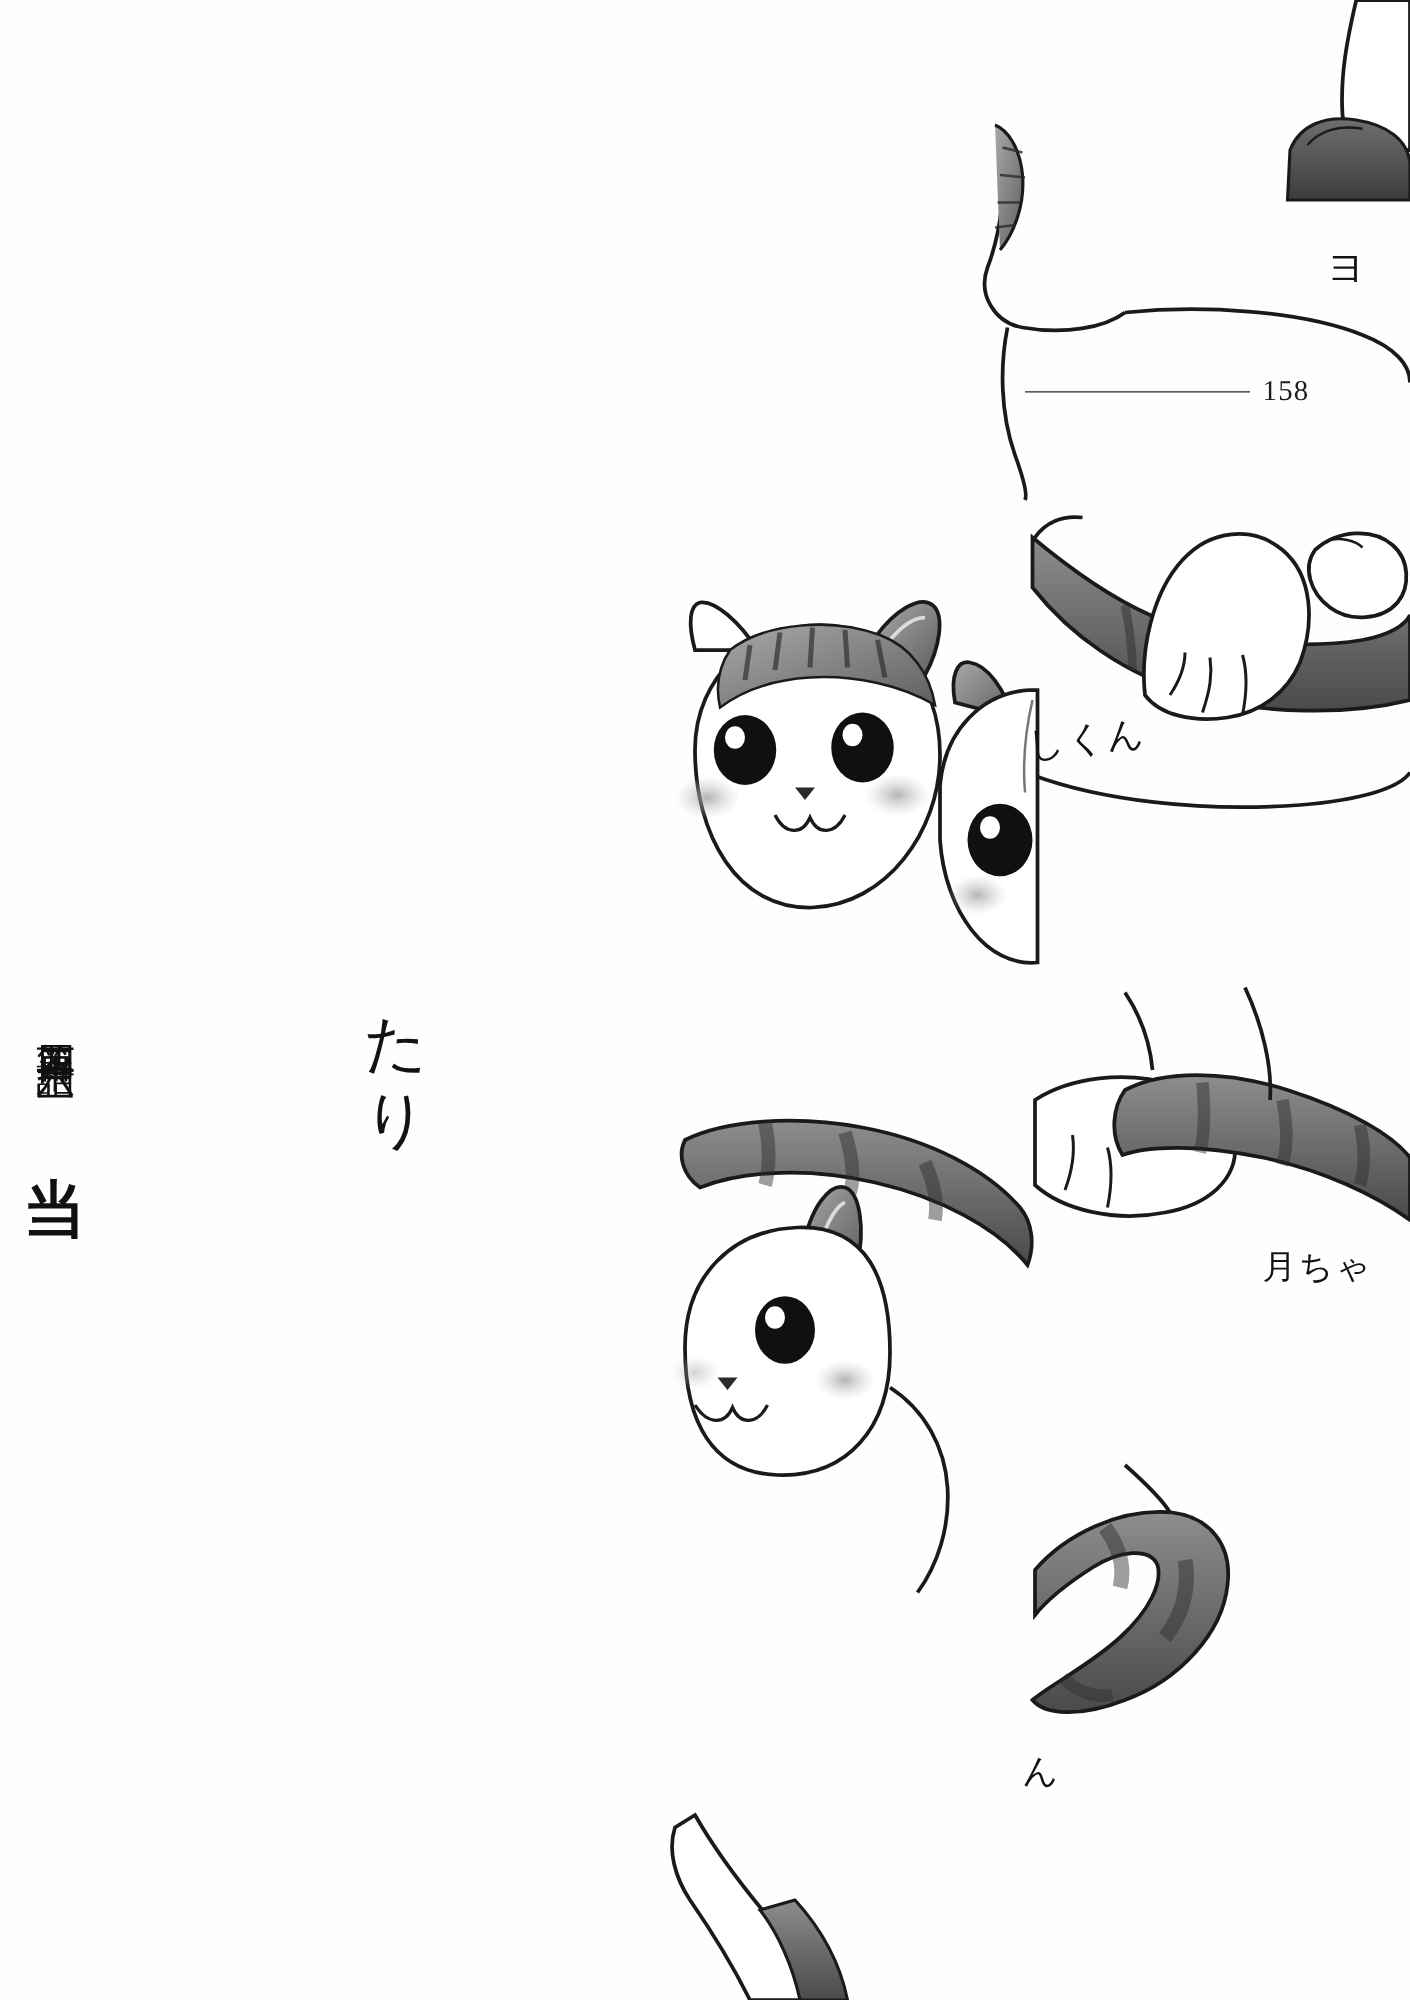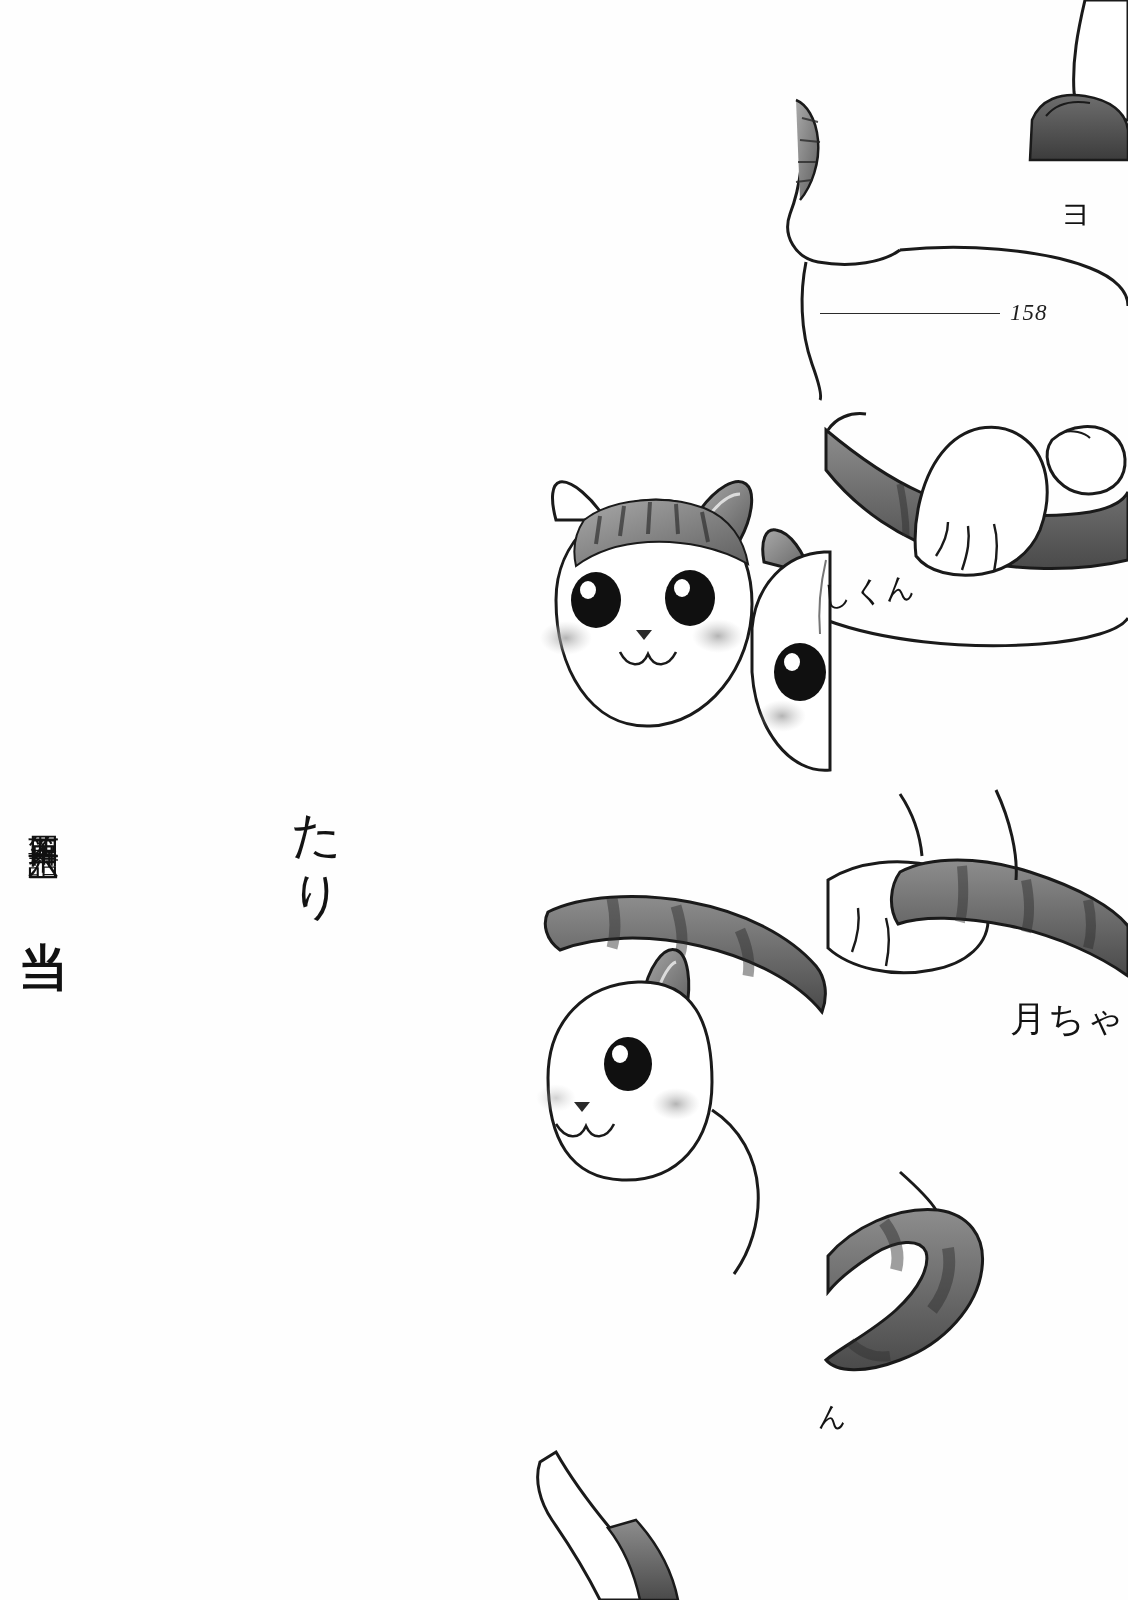--- a/index.html
+++ b/index.html
@@ -20,21 +20,20 @@
   }
 
   
   .page-number-group {
     position: absolute;
     left: 820px;
     top: 300px;
     display: flex;
     align-items: center;
     gap: 10px;
-    font-style: italic;
   }
   .page-rule {
     width: 180px;
     height: 1px;
     background: #2b2b2b;
   }
   .page-number {
     font-family: "Liberation Serif", serif;
     font-size: 23px;
     letter-spacing: 1px;
@@ -87,21 +86,21 @@
     left: 822px;
     top: 572px;
     font-size: 29px;
     writing-mode: horizontal-tb;
     transform: rotate(-6deg);
     letter-spacing: 2px;
   }
   #label-tsukichan {
     left: 1010px;
     top: 995px;
-    font-size: 36px;
+    font-size: 27px;
     writing-mode: horizontal-tb;
     letter-spacing: 2px;
   }
   #label-chan-bottom {
     left: 818px;
     top: 1398px;
     font-size: 28px;
     writing-mode: horizontal-tb;
     letter-spacing: 2px;
   }

